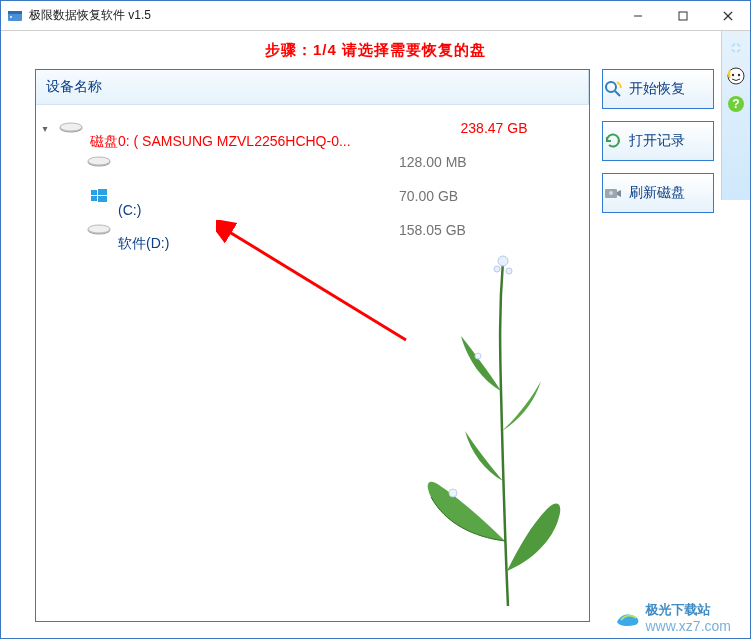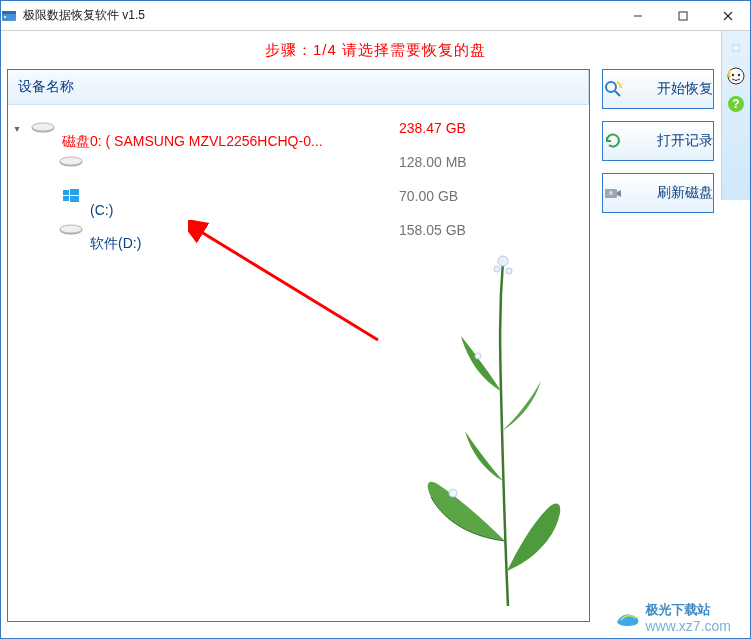--- a/index.html
+++ b/index.html
@@ -18,20 +18,21 @@
   border: 1px solid #3a78c4;
   background: #fff;
   display: flex;
   flex-direction: column;
 }
 .titlebar {
   height: 30px;
   background: #fff;
   display: flex;
   align-items: center;
+  padding-left: 6px;
   border-bottom: 1px solid #d0d0d0;
 }
 .titlebar .app-icon {
   width: 16px; height: 16px;
   margin-right: 6px;
   display:inline-flex;align-items:center;justify-content:center;
 }
 .titlebar .title { flex: 1; color: #222; font-size: 12px; }
 .title-controls { display: flex; }
 .title-controls .ctrl {
@@ -58,28 +59,28 @@
   width:22px;height:22px;display:flex;align-items:center;justify-content:center;
 }
 
 .step-banner {
   height: 38px;
   display: flex;
   align-items: center;
   justify-content: center;
   color: #ff0000;
   font-size: 15px;
-  font-weight: normal;
+  font-weight: bold;
   letter-spacing: 1px;
 }
 
 .main-area {
   flex: 1;
   display: flex;
-  padding: 0 36px 16px 6px;
+  padding: 0 36px 16px 34px;
   gap: 12px;
   position: relative;
 }
 
 .device-panel {
   flex: 1;
   border: 1px solid #2f7cd1;
   background: #fff;
   display: flex;
   flex-direction: column;
@@ -116,37 +117,37 @@
 .tree-row .label {
   flex: 1;
   color: #0b3f86;
   font-size: 14px;
   white-space: nowrap; overflow: hidden; text-overflow: ellipsis;
   padding-right:6px;
   margin-top:28px;
 }
 .tree-row.root .label { color: #ff0000; }
 .tree-row .size { width: 190px; color: #737373; font-size: 14px; }
-.tree-row .size.red { color: #ff0000; }
+.tree-row .size.red { color: #ff0000; text-align: center; }
 .tree-row.indent .chev { width: 46px; }
 
 .right-col {
   width: 112px;
   display: flex;
   flex-direction: column;
   gap: 12px;
   padding-top: 0;
 }
 .action-btn {
   height: 40px;
   border: 1px solid #2f7cd1;
   background: linear-gradient(to bottom, #ffffff, #e6f2fb);
   display: flex;
   align-items: center;
-  justify-content: space-between;
+  justify-content: flex-start;
   gap: 6px;
   color: #0b3f86;
   font-size: 14px;
   cursor: pointer;
 }
 .action-btn .btn-ico{width:20px;height:20px;display:flex;align-items:center;justify-content:center;}
 
 .arrow-annot {
   position: absolute;
   left: 180px; top: 150px;

